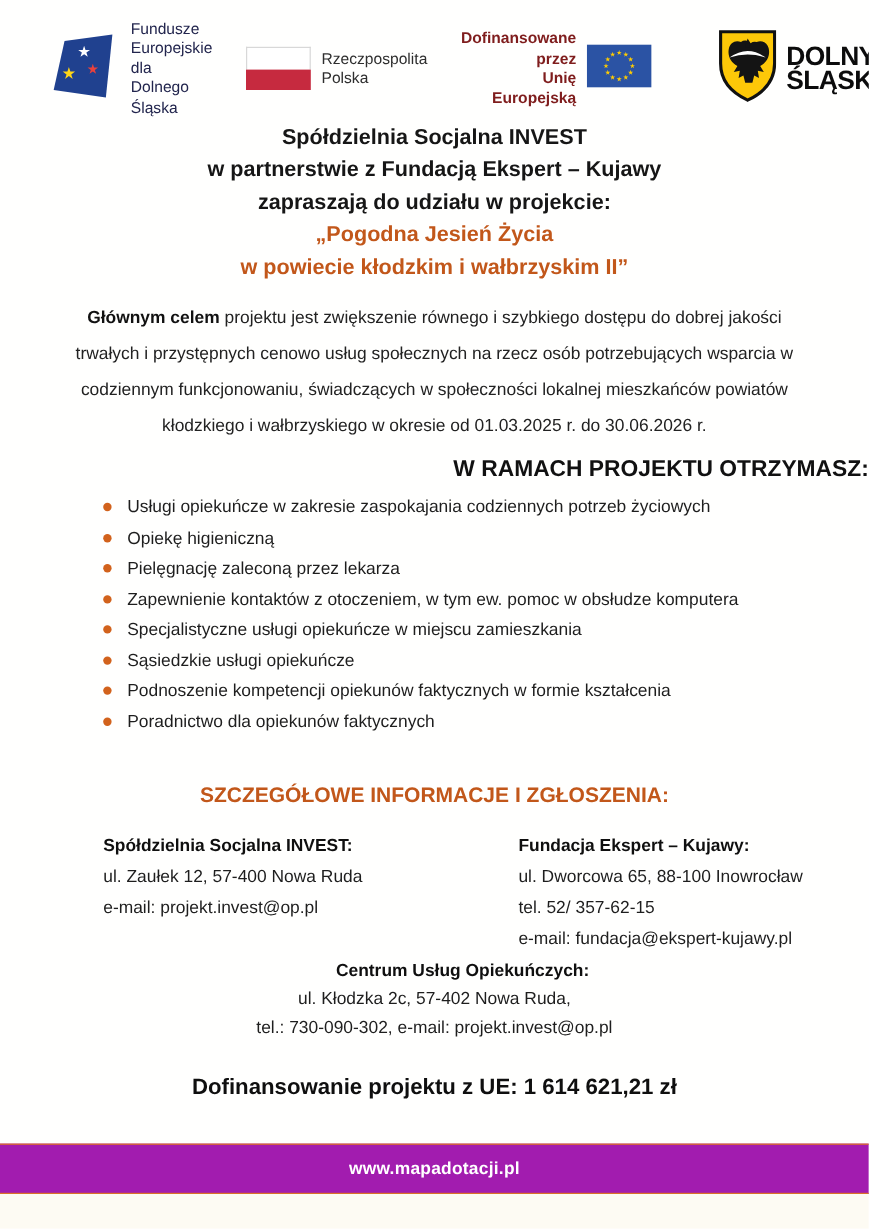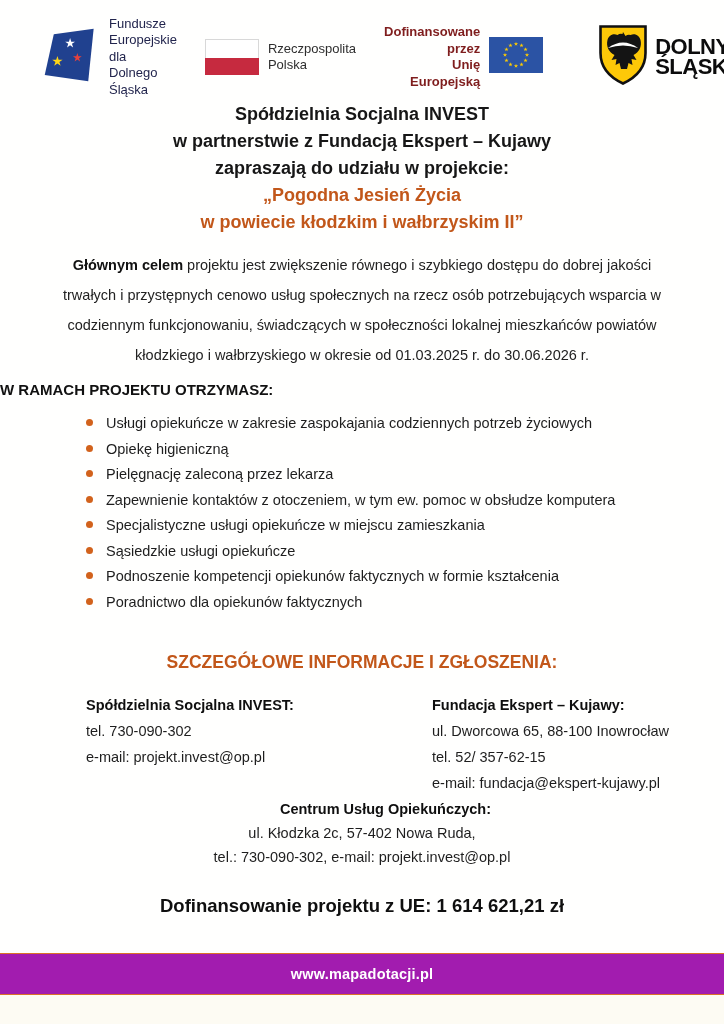--- a/index.html
+++ b/index.html
@@ -34,21 +34,21 @@
     font-weight:bold; font-size:18px; line-height:27px; color:#161616; }
   .title-orange { color:#c2571a; }
 
   
   .intro { position:absolute; top:250px; left:52px; right:52px;
     text-align:center; font-size:14.5px; line-height:30px; color:#222; }
   .intro b { color:#111; }
 
   
   .benefits-heading { position:absolute; top:381px; left:0; right:0;
-    text-align:left; font-weight:bold; font-size:15px; color:#111; }
+    text-align:right; font-weight:bold; font-size:19px; color:#111; }
   .benefits-list { position:absolute; top:414px; left:86px; right:36px; list-style:none; }
   .benefits-list li { display:flex; align-items:flex-start; margin-bottom:7.5px;
     font-size:14.5px; line-height:18px; padding:0; color:#1e1e1e; }
   .bullet-dot { flex:0 0 auto; width:7px; height:7px; border-radius:50%;
     background:#d2621c; margin:5px 13px 0 0; }
 
   
   .info-heading { position:absolute; top:652px; left:0; right:0; text-align:center;
     font-weight:bold; font-size:17.5px; color:#c2571a; }
   .contacts { position:absolute; top:692px; left:86px; right:30px; display:flex;gap:46px; }
@@ -193,21 +193,21 @@
       <span class="bullet-dot"></span>
       <span>Poradnictwo dla opiekunów faktycznych</span>
     </li>
 </ul>
 
 <div class="info-heading">SZCZEGÓŁOWE INFORMACJE I ZGŁOSZENIA:</div>
 
 <div class="contacts">
   <div class="contact-col left">
     <div class="org">Spółdzielnia Socjalna INVEST:</div>
-    <div>tel. 730-090-302</div>
+    <div>ul. Zaułek 12, 57-400 Nowa Ruda</div>
     <div>e-mail: projekt.invest@op.pl</div>
   </div>
   <div class="contact-col">
     <div class="org">Fundacja Ekspert – Kujawy:</div>
     <div>ul. Dworcowa 65, 88-100 Inowrocław</div>
     <div>tel. 52/ 357-62-15</div>
     <div>e-mail: fundacja@ekspert-kujawy.pl</div>
   </div>
 </div>
 

